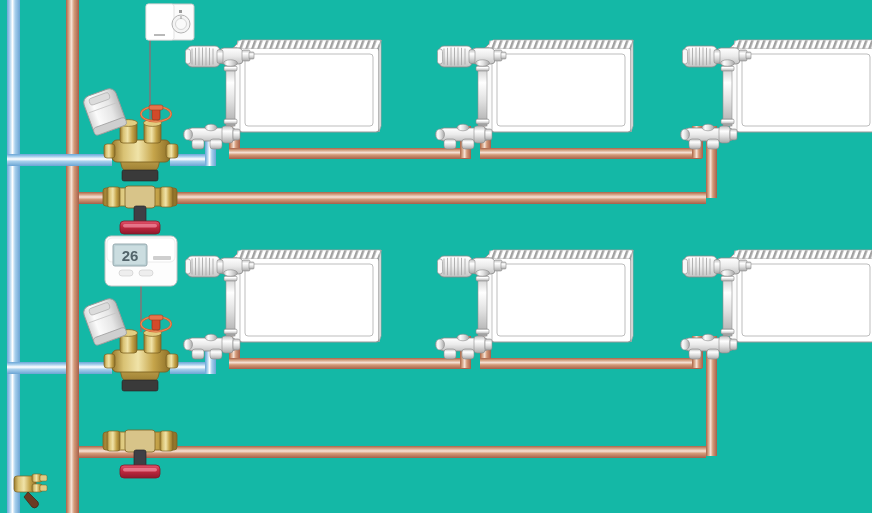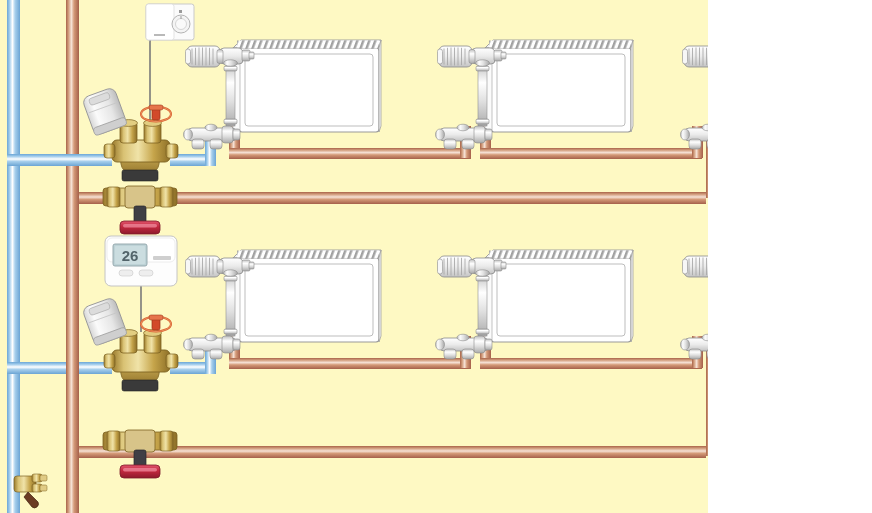--- a/index.html
+++ b/index.html
@@ -1,17 +1,17 @@
 <!DOCTYPE html>
 <html><head>
 <meta charset="utf-8">
 <style>
   html,body{margin:0;padding:0;background:#ffffff;}
   body{font-family:"Liberation Sans",sans-serif;}
-  #stage{position:relative;width:708px;height:513px;background:#fef9c3;overflow:hidden;}
+  #stage{position:relative;width:872px;height:513px;background:#14b8a6;overflow:hidden;}
   #stage svg{position:absolute;left:0;top:0;}
   .lbl{position:absolute;font-size:0;color:transparent;}
 </style>
 </head>
 <body>
 
 <div id="stage">
 
 <svg width="872" height="513" viewBox="0 0 872 513" xmlns="http://www.w3.org/2000/svg">
   <defs>

